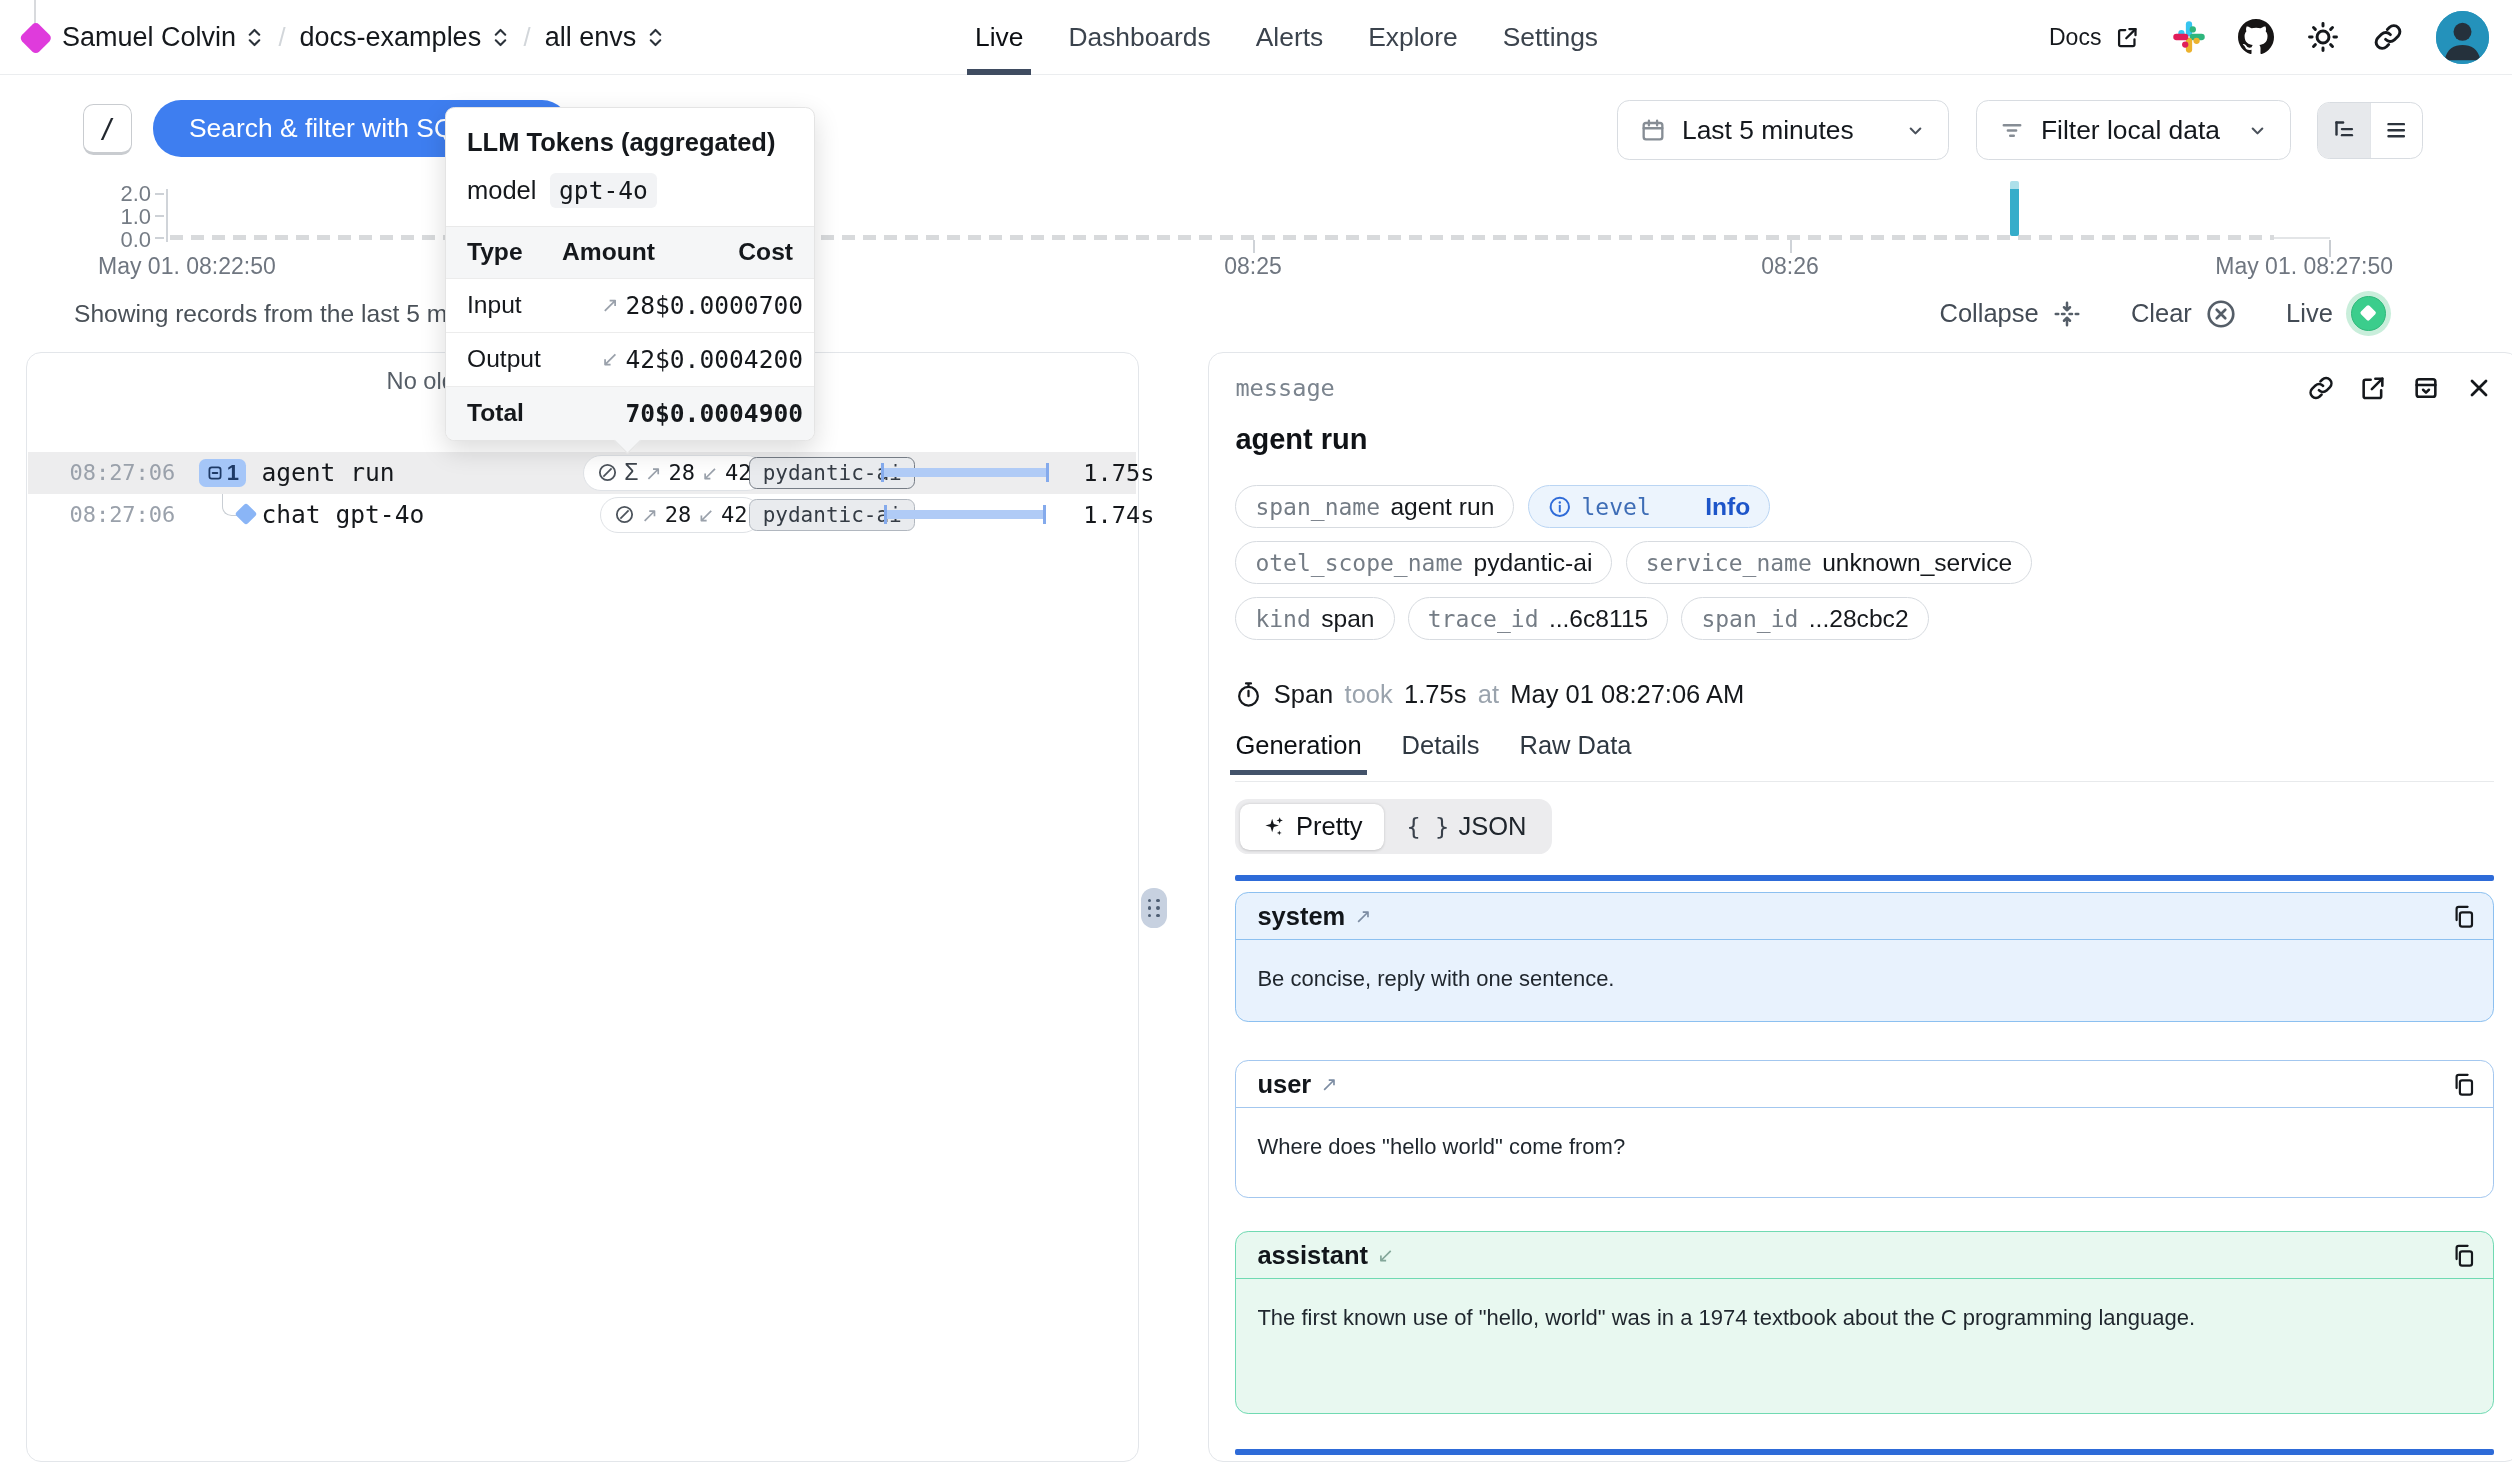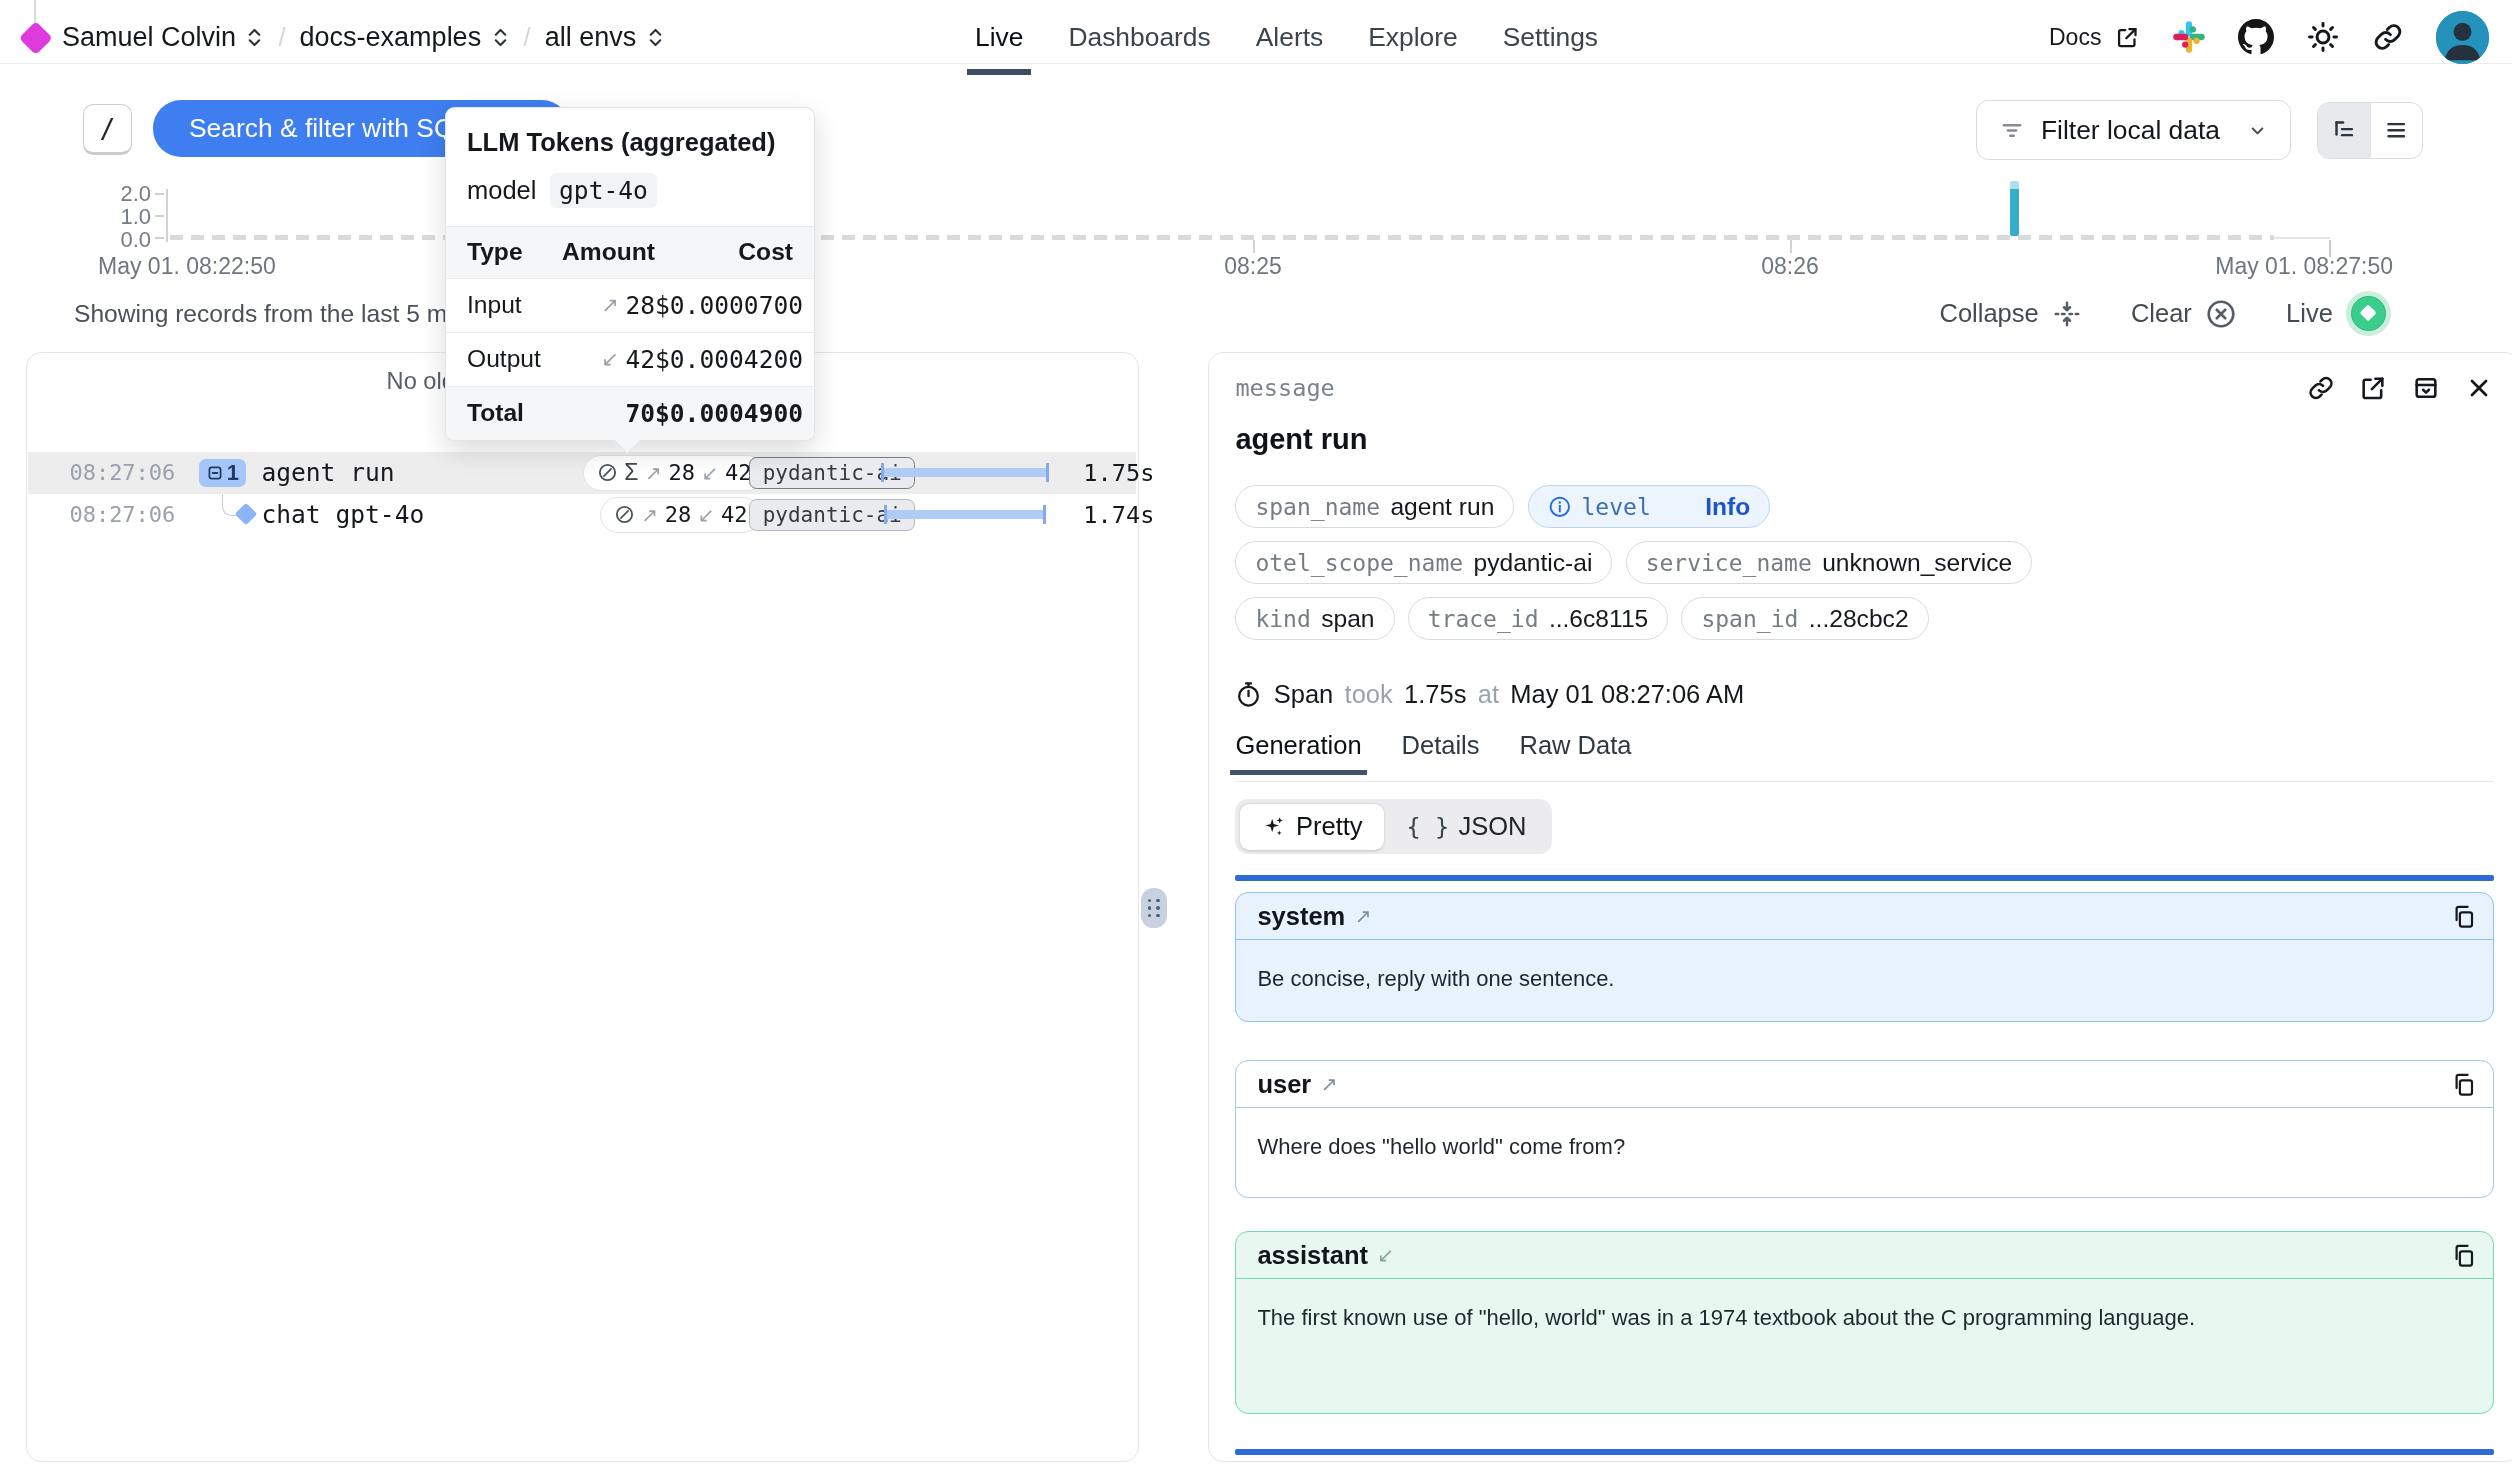--- a/index.html
+++ b/index.html
@@ -6,21 +6,21 @@
   html,body { background:#fff; }
   .app {
     position:relative; width:2512px; height:1483px; overflow:hidden;
     font-family:"Liberation Sans", sans-serif; color:#15181c; background:#fff;
   }
   .mono { font-family:"DejaVu Sans Mono", monospace; }
   svg { display:block; }
   .icon { color:#15181c; }
 
   
-  .topbar { position:absolute; left:0; top:0; width:2512px; height:64px; background:#fff; border-bottom:0.9px solid #ebedef; }
+  .topbar { position:absolute; left:0; top:0; width:2512px; height:75px; background:#fff; border-bottom:0.9px solid #ebedef; }
   .logo-line { position:absolute; left:34px; top:0; width:1.9px; height:24.6px; background:#d8dadd; }
   .logo-diamond { position:absolute; left:23.6px; top:25.5px; width:23.6px; height:23.6px; background:#df3bdc; border-radius:4.7px; transform:rotate(45deg); }
   .breadcrumb { position:absolute; left:62px; top:0; height:74px; display:flex; align-items:center; gap:14px; font-size:27px; font-weight:500; color:#15181c; }
   .crumb { display:flex; align-items:center; gap:9.4px; cursor:pointer; }
   .crumb-sep { color:#d2d6da; font-weight:400; font-size:25.5px; }
   .updown { color:#2b323a; }
   .nav { position:absolute; left:975px; top:0; height:75px; display:flex; gap:45px; }
   .tab { position:relative; display:flex; align-items:center; height:75px; font-size:26.4px; color:#3b434d; cursor:pointer; }
   .tab.active { color:#0c0f13; font-weight:500; }
   .tab.active::after { content:""; position:absolute; left:-7.6px; right:-7.6px; bottom:0; height:5.7px; background:#3f4c61; }
@@ -239,20 +239,34 @@
             <circle cx="28" cy="22" r="9.5" fill="#25313c"></circle>
             <path d="M9 52c2.5-12 10-16 19-16s16.5 4 19 16Z" fill="#25313c"></path>
           </svg>
       </span>
     </div>
   </header>
 
   <div class="keycap mono">/</div>
   <button class="search-btn" style="border:none;font-family:inherit;">Search &amp; filter with SQL</button>
 
+  <div class="ctrl-btn" style="left:1617px; width:332px;">
+    <span class="lead-icon">
+      <svg width="28" height="28" viewBox="0 0 24 24" fill="none" stroke="currentColor" stroke-width="2" stroke-linecap="round">
+          <rect x="4" y="6" width="16" height="14" rx="2"></rect>
+          <path d="M4 10.5h16M8.5 4v4M15.5 4v4"></path>
+        </svg>
+    </span>
+    <span class="grow">Last 5 minutes</span>
+    <span class="chev">
+      <svg width="23" height="23" viewBox="0 0 24 24" fill="none" stroke="currentColor" stroke-width="2.2" stroke-linecap="round" stroke-linejoin="round">
+          <path d="m7 10 5 5 5-5"></path>
+        </svg>
+    </span>
+  </div>
 
   <div class="ctrl-btn" style="left:1976px; width:315px;">
     <span class="lead-icon">
       <svg width="28" height="28" viewBox="0 0 24 24" fill="none" stroke="currentColor" stroke-width="2.2" stroke-linecap="round">
           <path d="M5 8h14M8.5 12.5h7M10.5 17h3"></path>
         </svg>
     </span>
     <span class="grow">Filter local data</span>
     <span class="chev">
       <svg width="23" height="23" viewBox="0 0 24 24" fill="none" stroke="currentColor" stroke-width="2.2" stroke-linecap="round" stroke-linejoin="round">

